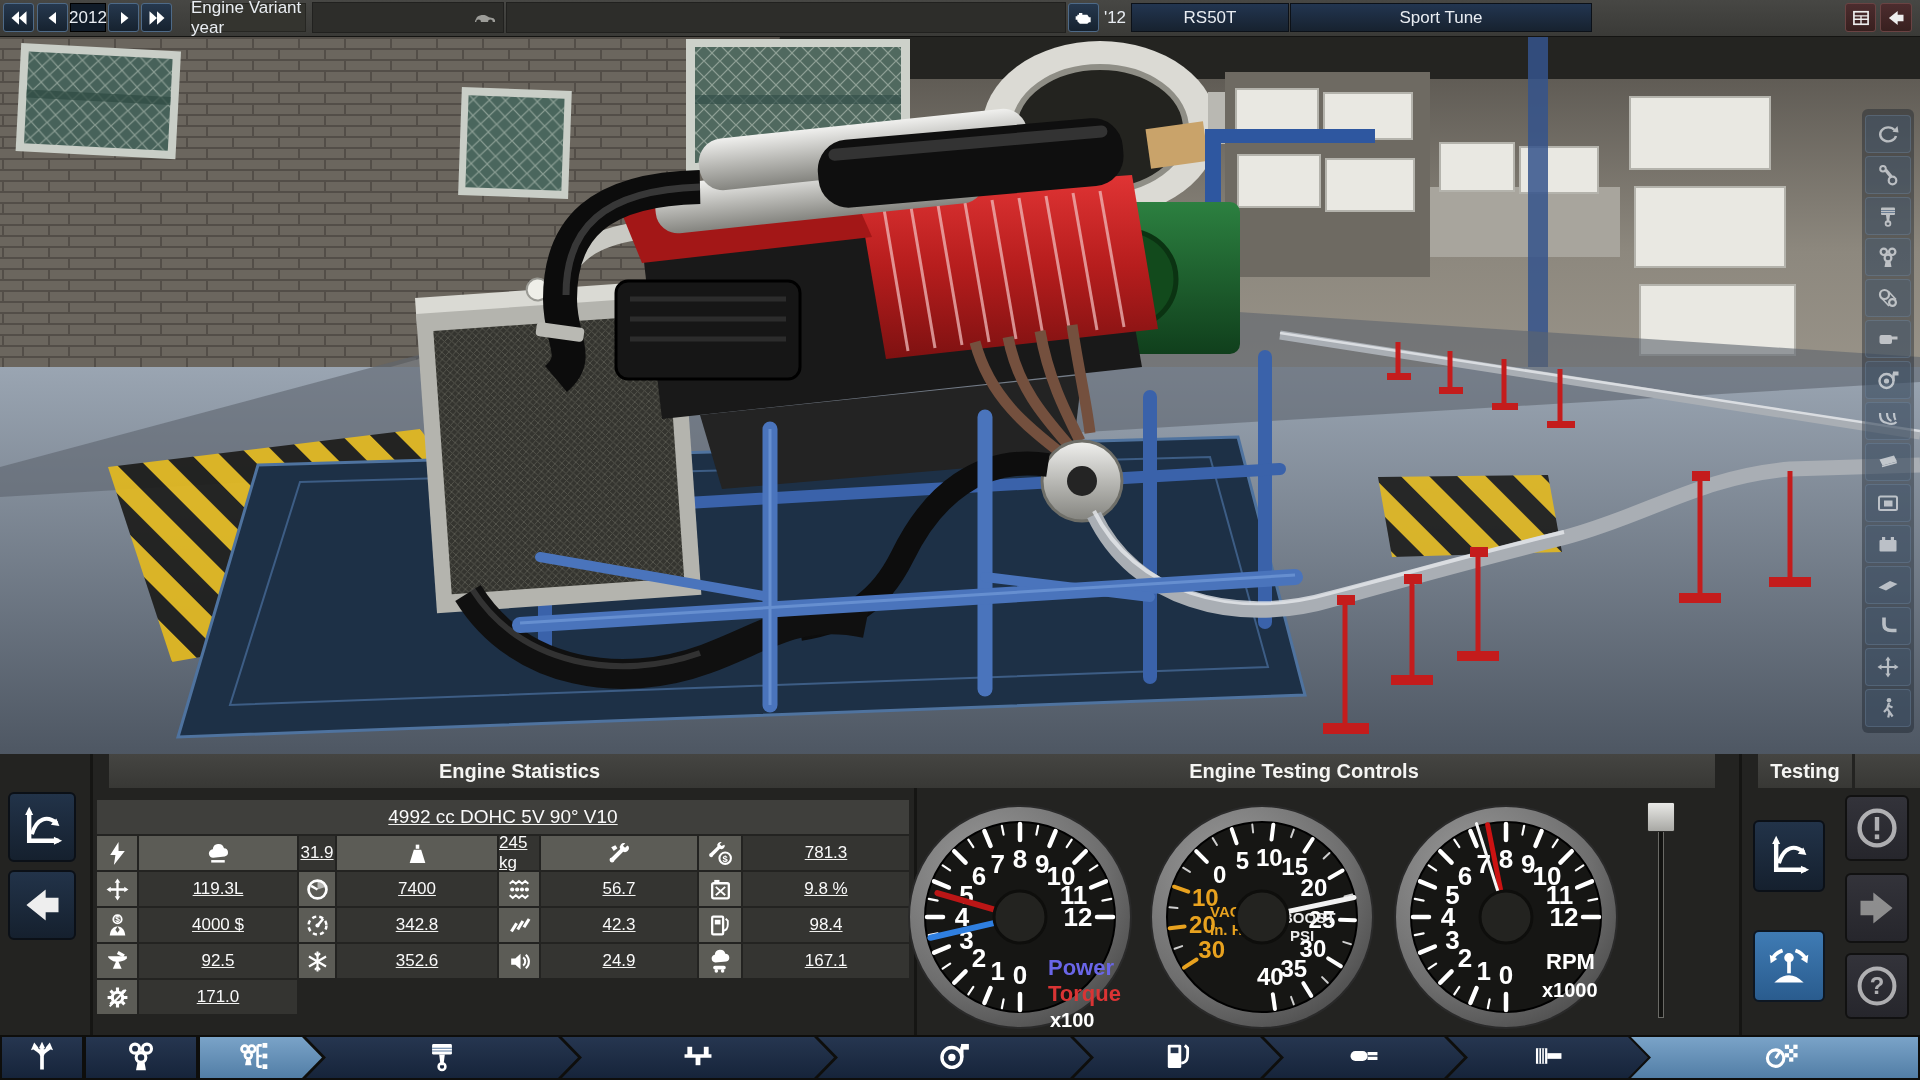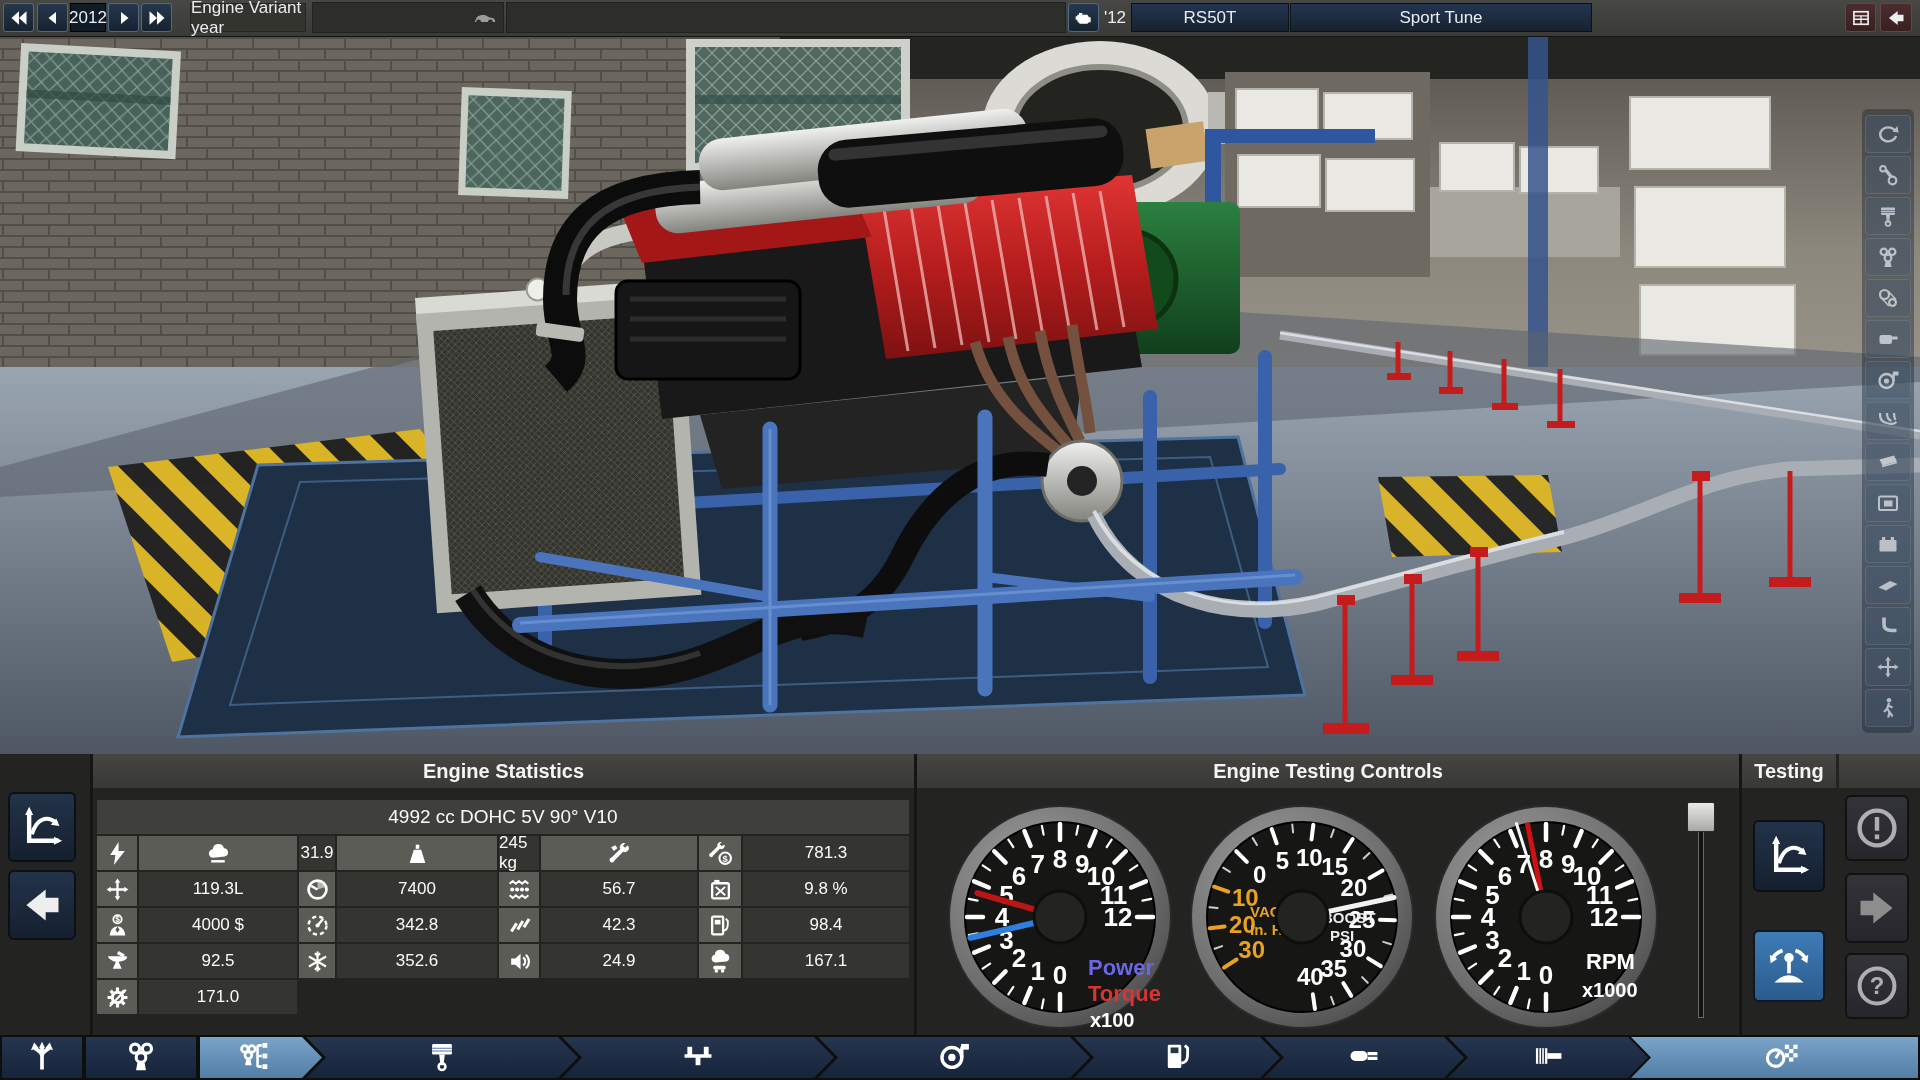--- a/index.html
+++ b/index.html
@@ -19,30 +19,30 @@
   #viewport{position:absolute;left:0;top:37px;width:1920px;height:717px;background:#3c434b;overflow:hidden;}
   #side-toolbar{position:absolute;right:6px;top:72px;width:52px;padding:6px 0;background:rgba(22,30,40,.40);
                 border-radius:6px;display:flex;flex-direction:column;align-items:center;gap:3px;}
   .stool{width:44px;height:36px;background:rgba(70,95,122,.38);border:1px solid rgba(140,170,200,.22);
          border-radius:4px;display:flex;align-items:center;justify-content:center;cursor:pointer;}
   .stool svg{width:24px;height:24px;opacity:.62;}
   
   #bottom{position:absolute;left:0;top:754px;width:1920px;height:281px;background:#232321;}
   .vline{position:absolute;top:0;width:3px;height:281px;background:#151513;}
   .phead{position:absolute;top:0;height:34px;background:linear-gradient(#454542,#383835);
-         display:flex;align-items:center;justify-content:center;font-weight:bold;font-size:20px;color:#f5f5f3;}
+         display:flex;align-items:center;justify-content:center;font-weight:bold;font-size:20px;color:#f5f5f3;margin-left:16px;}
   .bigbtn{position:absolute;box-sizing:border-box;background:linear-gradient(#223349,#15202e);
           border:2px solid #0b1017;border-radius:6px;display:flex;align-items:center;justify-content:center;cursor:pointer;}
   .bigbtn svg{width:44px;height:44px;}
   .bigbtn.sel{background:linear-gradient(#3f7bb4,#2a5c8e);border-color:#0e1722;}
   .graybtn{background:linear-gradient(#33333a,#26262c);border:2px solid #111;}
   .graybtn svg{opacity:.62;}
   
   #stats-grid{position:absolute;left:4px;top:46px;width:812px;display:grid;
-              grid-template-columns:40px 158px 36px 160px 40px 156px 42px 1fr;grid-auto-rows:34px;gap:2px;}
+              grid-template-columns:40px 158px 36px 160px 40px 156px 42px 1fr;grid-auto-rows:34px;gap:2px;text-decoration:underline;}
   .cell{background:#343431;color:#fafafa;display:flex;align-items:center;justify-content:center;font-size:17px;}
   .icell{background:#5c5c56;}
   .icell svg{width:25px;height:25px;}
   .titlecell{grid-column:1/-1;background:#3f3f3c;font-size:19px;}
   .wide{grid-column:span 3;}
   
   .gauge{position:absolute;width:230px;height:230px;}
   
   #throttle{position:absolute;left:770px;top:48px;width:26px;height:218px;cursor:pointer;}
   #throttle .track{position:absolute;left:11px;top:4px;width:4px;height:210px;background:#121210;border:1px solid #6a6a66;}
@@ -832,21 +832,21 @@
         <div class="cell">167.1</div>
         <div class="cell icell">
             <svg>
               <use href="#i-gear"></use>
             </svg>
           </div>
         <div class="cell">171.0</div>
       </div>
     </section>
 
-    <section style="position:absolute;left:917px;top:0;width:822px;height:301px">
+    <section style="position:absolute;left:877px;top:0;width:822px;height:301px">
       <div class="phead" style="left:0;width:822px">Engine Testing Controls</div>
       <svg class="gauge" style="left:28px;top:48px" viewBox="0 0 230 230">
           <circle cx="115" cy="115" r="111" fill="url(#gring)" stroke="#2a2a2a" stroke-width="2"></circle>
           <circle cx="115" cy="115" r="95" fill="#161614" stroke="#000" stroke-width="2"></circle>
           <line x1="115.00000000000001" y1="192" x2="115.00000000000001" y2="208" stroke="#fff" stroke-width="4.5" stroke-linecap="round"></line>
           <line x1="98.61241295064525" y1="197.38596355387136" x2="96.8566000525001" y2="206.21303107750043" stroke="#fff" stroke-width="2.2" stroke-linecap="round"></line>
           <line x1="85.53337570788813" y1="186.13872400336908" x2="79.41044079004669" y2="200.92079652354968" stroke="#fff" stroke-width="4.5" stroke-linecap="round"></line>
           <line x1="68.3321004263534" y1="184.84344743341381" x2="63.33196832917699" y2="192.3266739441367" stroke="#fff" stroke-width="2.2" stroke-linecap="round"></line>
           <line x1="60.55277784863585" y1="169.44722215136417" x2="49.23906934965109" y2="180.76093065034894" stroke="#fff" stroke-width="4.5" stroke-linecap="round"></line>
           <line x1="45.15655256658624" y1="161.66789957364665" x2="37.67332605586333" y2="166.66803167082307" stroke="#fff" stroke-width="2.2" stroke-linecap="round"></line>

